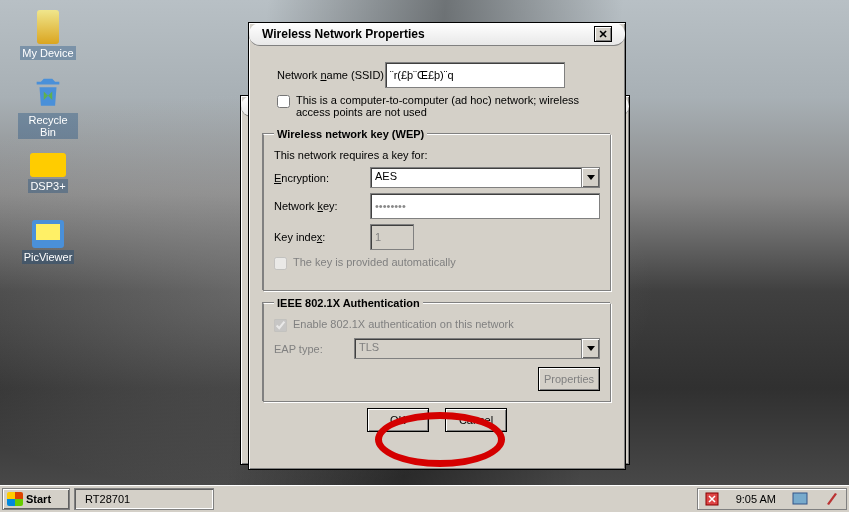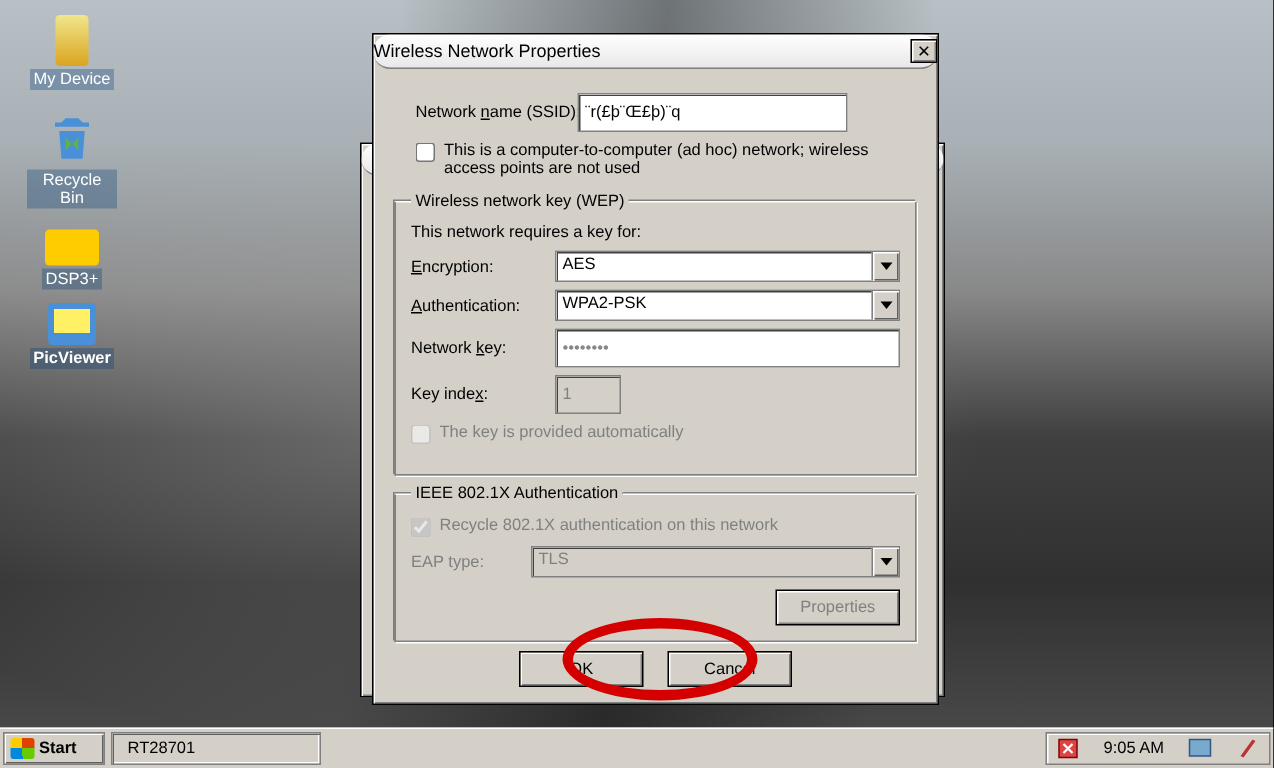--- a/index.html
+++ b/index.html
@@ -55,23 +55,23 @@
     .window.behind {
       left: 240px; top: 95px; width: 390px; height: 370px;
     }
     .window.front {
       left: 248px; top: 22px; width: 378px; height: 448px;
     }
     
     .titlebar {
       background: linear-gradient(#fff, #e8e8e8);
       border-bottom: 1px solid #808080;
-      padding: 3px 0;
+      padding: 3px 13px;
       display: flex; justify-content: space-between; align-items: center;
-      font-size: 12px; font-weight: normal; border-radius: 11px;
+      font-size: 12px; font-weight: bold; border-radius: 11px;
     }
     .titlebar .close-btn {
       width: 18px; height: 16px;
       background: #d4d0c8;
       border: 1px solid #000;
       box-shadow: 1px 1px 0 #fff inset, -1px -1px 0 #808080 inset;
       display: flex; align-items: center; justify-content: center;
       font-size: 11px; font-family: Arial;
       cursor: pointer;
     }
@@ -94,21 +94,21 @@
     .checkbox-row input { margin-right: 6px; margin-top: 1px; }
     .checkbox-row.disabled { color: #808080; }
     
     fieldset {
       border: 1px solid #808080;
       border-top-color: #fff;
       box-shadow: -1px -1px 0 #808080, 1px 1px 0 #fff;
       margin: 6px 0;
       padding: 6px 10px 10px;
     }
-    legend { font-size: 11px; padding: 0 3px; background: #d4d0c8; }
+    legend { font-size: 11px; padding: 0 3px; background: #d4d0c8; font-weight: bold; }
     
     .wep-row { display: flex; align-items: center; margin: 5px 0; }
     .wep-row label { width: 96px; }
     
     .select-box {
       display: flex;
       background: #fff;
       border: 1px solid #808080;
       box-shadow: 1px 1px 0 #404040 inset;
       height: 21px;
@@ -126,21 +126,21 @@
     }
     .select-box .dropdown-btn::after {
       content: '';
       border: 4px solid transparent;
       border-top: 5px solid #000;
       margin-top: 4px;
     }
     
     .button-row { display: flex; justify-content: flex-end; gap: 8px; margin-top: 8px; }
     .btn {
-      width: 83px; height: 24px;
+      width: 62px; height: 24px;
       background: #d4d0c8;
       border: 1px solid #000;
       box-shadow: 1px 1px 0 #fff inset, -1px -1px 0 #808080 inset;
       font-size: 11px;
       cursor: pointer;
     }
     .btn.disabled { color: #808080; }
     .dialog-actions { display: flex; justify-content: center; gap: 16px; margin-top: 6px; }
     
     .red-circle {
@@ -216,21 +216,21 @@
         </svg>
     </div>
     <span class="label">Recycle Bin</span>
   </div>
 
   <div class="desktop-icon icon-dsp" style="left:18px; top:145px;">
     <div class="icon-img"></div>
     <span class="label">DSP3+</span>
   </div>
 
-  <div class="desktop-icon icon-picviewer" style="left:18px; top:202px;font-weight:bold;">
+  <div class="desktop-icon icon-picviewer" style="left:18px; top:220px;">
     <div class="icon-img"></div>
     <span class="label">PicViewer</span>
   </div>
 
   <div class="window behind">
     <div class="titlebar">
         <span>&nbsp;</span>
       </div>
   </div>
 
@@ -258,27 +258,20 @@
         <div style="margin:3px 0 6px;">This network requires a key for:</div>
 
         <div class="wep-row">
           <label><span class="underline">E</span>ncryption:</label>
           <div class="select-box">
             <div class="value">AES</div>
             <div class="dropdown-btn"></div>
           </div>
         </div>
 
-        <div class="wep-row">
-          <label><span class="underline">A</span>uthentication:</label>
-          <div class="select-box">
-            <div class="value">WPA2-PSK</div>
-            <div class="dropdown-btn"></div>
-          </div>
-        </div>
 
         <div class="wep-row">
           <label>Network <span class="underline">k</span>ey:</label>
           <input class="text-input" style="flex: 1 1 0%; color: rgb(136, 136, 136);" value="••••••••">
         </div>
 
         <div class="wep-row">
           <label>Key inde<span class="underline">x</span>:</label>
           <input class="text-input disabled" style="width: 44px;" disabled="" value="1">
         </div>
@@ -286,21 +279,21 @@
         <div class="checkbox-row disabled" style="margin-left:0;">
           <input type="checkbox" disabled="" style="">
           <span>The key is provided automatically</span>
         </div>
       </fieldset>
 
       <fieldset>
         <legend>IEEE 802.1X Authentication</legend>
         <div class="checkbox-row disabled" style="margin:3px 0 6px 0;">
           <input type="checkbox" checked="" disabled="" style="">
-          <span>Recycle 802.1X authentication on this network</span>
+          <span>Enable 802.1X authentication on this network</span>
         </div>
         <div class="wep-row">
           <label style="width:80px; color:#808080;">EAP type:</label>
           <div class="select-box disabled">
             <div class="value">TLS</div>
             <div class="dropdown-btn"></div>
           </div>
         </div>
         <div class="button-row">
           <button class="btn disabled" disabled="">Properties</button>

